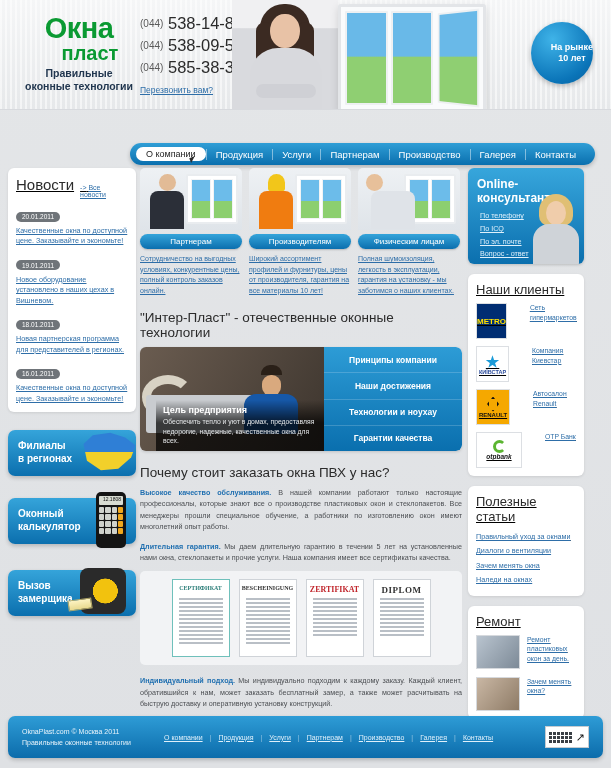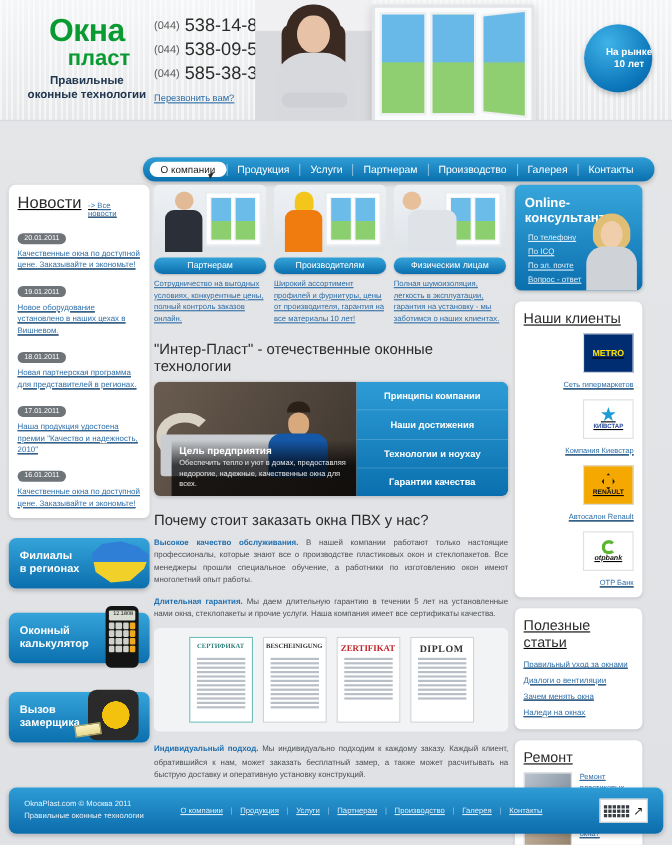--- a/index.html
+++ b/index.html
@@ -157,21 +157,21 @@
      overflow: hidden; box-shadow: 0 1px 3px rgba(0,0,0,.18);}
   .oc-title { color: #fff; font-size: 12px; font-weight: bold; line-height: 1.18; padding: 9px 0 0 9px;}
   .oc-links { padding: 5px 0 0 12px; }
   .oc-links div { color: #dff0fb; font-size: 7.2px; text-decoration: underline; line-height: 1.75;}
   .oc-woman { position: absolute; right: 2px; bottom: 0; width: 52px; height: 74px;}
   .ocw-hair { position:absolute; left:9px; top:4px; width:34px; height:32px; background:#e0bf74; border-radius:17px 17px 10px 10px;}
   .ocw-face { position:absolute; left:16px; top:11px; width:20px; height:24px; background:#f0cdab; border-radius:10px/12px;}
   .ocw-body { position:absolute; left:3px; top:34px; width:46px; height:42px; background:#cfd3d8; border-radius:16px 16px 0 0;}
 
   .r-title { font-size: 13px; color: #2b2b2b; margin-bottom: 6px; }
-  .client { display: flex; align-items: flex-end; gap: 7px; margin-bottom: 7px; flex-direction: column; }
+  .client { display: flex; align-items: flex-start; gap: 23px; margin-bottom: 7px; }
   .cl-logo { width: 46px; height: 36px; border: 1px solid #dcdfe3; display: flex; align-items: center;
      justify-content: center; font-size: 7px; font-weight: bold; background: #fff;}
   .cl-metro { background: #002d72; color: #ffe100; font-size: 8px; }
   .cl-ks { flex-direction: column; color: #2a4b9b; font-size: 5.5px;}
   .cl-ks .star { color: #1b9bd8; font-size: 15px; line-height: 1;}
   .cl-ren { background: #f5a800; color: #111; font-size: 6px; flex-direction: column;}
   .cl-ren .dia { width: 12px; height: 15px; background: #f5a800; border: 2px solid #111; transform: skewX(0deg) rotate(0deg); clip-path: polygon(50% 0,100% 50%,50% 100%,0 50%);}
   .cl-otp { flex-direction: column; color: #111; font-size: 6.5px;}
   .cl-otp .ring { width: 13px; height: 13px; border: 3px solid #5bb531; border-radius: 50%; border-right-color: transparent;}
   .cl-text { font-size: 6.8px; color: #2e6ea8; text-decoration: underline; line-height: 1.45;}
@@ -285,24 +285,20 @@
         </div>
         <div class="news-item">
           <span class="news-date">19.01.2011</span>
           <div class="news-text">Новое оборудование установлено в наших цехах в Вишневом.</div>
         </div>
         <div class="news-item">
           <span class="news-date">18.01.2011</span>
           <div class="news-text">Новая партнерская программа для представителей в регионах.</div>
         </div>
         <div class="news-item">
-          <span class="news-date">17.01.2011</span>
-          <div class="news-text">Наша продукция удостоена премии "Качество и надежность, 2010"</div>
-        </div>
-        <div class="news-item">
           <span class="news-date">16.01.2011</span>
           <div class="news-text">Качественные окна по доступной цене. Заказывайте и экономьте!</div>
         </div>
       </div>
 
       <div class="side-widget" style="margin-top:18px">
         <div class="wlabel">
           <div>Филиалы</div>
           <div>в регионах</div>
         </div>

